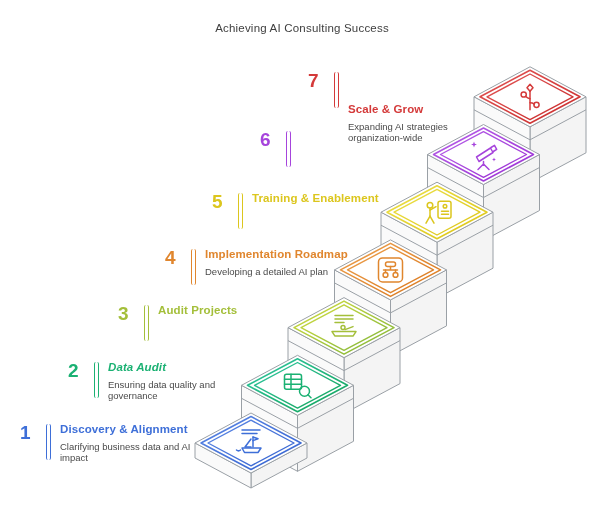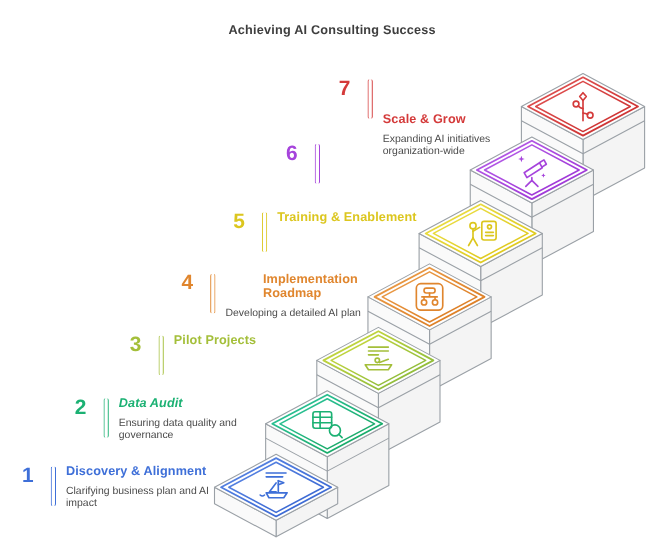--- a/index.html
+++ b/index.html
@@ -2,21 +2,21 @@
 <html><head>
 <meta charset="utf-8">
 <style>
   html,body{margin:0;padding:0;background:#fff;}
   .canvas{
     position:relative;width:600px;height:507px;background:#ffffff;overflow:hidden;
     font-family:"Liberation Sans",sans-serif;
   }
   .diagram-title{
     position:absolute;top:22px;left:4px;right:0;text-align:center;
-    font-size:11.5px;font-weight:700;letter-spacing:.2px;color:#3e3e3e;
+    font-size:11.5px;font-weight:400;letter-spacing:.2px;color:#3e3e3e;
   }
   #stairs{position:absolute;left:0;top:0;}
   .step-label{position:absolute;display:flex;align-items:flex-start;width:230px;}
   .step-number{
     width:26px;flex:0 0 26px;font-size:19px;font-weight:700;line-height:19px;
   }
   .step-bar{
     flex:0 0 5px;width:5px;height:36px;box-sizing:border-box;
     border-left:1.6px solid;border-right:1.6px solid;border-top:0;border-bottom:0;
     margin:1px 9px 0 0;border-radius:2px;
@@ -175,43 +175,43 @@
           <path d="M -14.5 7 q 2 1.8 4 0" stroke="#3e6fd8" stroke-width="1.5" fill="none" stroke-linecap="round" stroke-linejoin="round"></path>
         </g>
       </g>
     </svg>
   <div id="labels">
       <div class="step-label" style="left: 20px; top: 423px;">
     <div class="step-number" style="color: rgb(62, 111, 216);">1</div>
     <div class="step-bar" style="border-color: rgb(62, 111, 216);"></div>
     <div class="step-text">
       <div class="step-title" style="color: rgb(62, 111, 216);">Discovery &amp; Alignment</div>
-      <div class="step-desc">Clarifying business plan and AI impact</div>
+      <div class="step-desc">Clarifying business data and AI impact</div>
     </div>
   </div>
       <div class="step-label" style="left: 68px; top: 361px;">
     <div class="step-number" style="color: rgb(27, 177, 115);">2</div>
     <div class="step-bar" style="border-color: rgb(27, 177, 115);"></div>
     <div class="step-text">
       <div class="step-title" style="color: rgb(27, 177, 115); font-style: italic;">Data Audit</div>
       <div class="step-desc">Ensuring data quality and governance</div>
     </div>
   </div>
       <div class="step-label" style="left: 118px; top: 304px;">
     <div class="step-number" style="color: rgb(164, 191, 58);">3</div>
     <div class="step-bar" style="border-color: rgb(164, 191, 58);"></div>
     <div class="step-text">
-      <div class="step-title" style="color: rgb(164, 191, 58);">Pilot Projects</div>
+      <div class="step-title" style="color: rgb(164, 191, 58);">Audit Projects</div>
     </div>
   </div>
       <div class="step-label" style="left: 165px; top: 248px;">
     <div class="step-number" style="color: rgb(224, 134, 46);">4</div>
     <div class="step-bar" style="border-color: rgb(224, 134, 46);"></div>
     <div class="step-text">
-      <div class="step-title" style="color: rgb(224, 134, 46); margin-left: 34px;">Implementation Roadmap</div>
+      <div class="step-title" style="color: rgb(224, 134, 46);">Implementation Roadmap</div>
       <div class="step-desc">Developing a detailed AI plan</div>
     </div>
   </div>
       <div class="step-label" style="left: 212px; top: 192px;">
     <div class="step-number" style="color: rgb(220, 198, 30);">5</div>
     <div class="step-bar" style="border-color: rgb(220, 198, 30);"></div>
     <div class="step-text">
       <div class="step-title" style="color: rgb(220, 198, 30);">Training &amp; Enablement</div>
     </div>
   </div>
@@ -219,17 +219,17 @@
     <div class="step-number" style="color: rgb(166, 68, 220);">6</div>
     <div class="step-bar" style="border-color: rgb(166, 68, 220);"></div>
     <div class="step-text">
     </div>
   </div>
       <div class="step-label" style="left: 308px; top: 71px;">
     <div class="step-number" style="color: rgb(212, 58, 58);">7</div>
     <div class="step-bar" style="border-color: rgb(212, 58, 58);"></div>
     <div class="step-text">
       <div class="step-title" style="color: rgb(212, 58, 58); margin-top: 32px;">Scale &amp; Grow</div>
-      <div class="step-desc">Expanding AI initiatives organization-wide</div>
+      <div class="step-desc">Expanding AI strategies organization-wide</div>
     </div>
   </div>
     </div>
 </div>
 
 </body></html>

